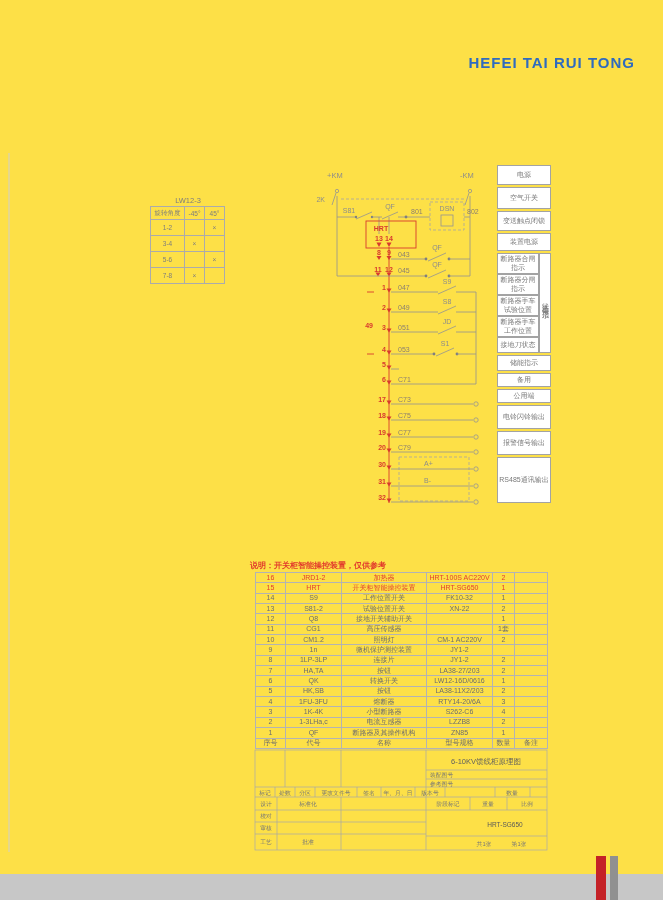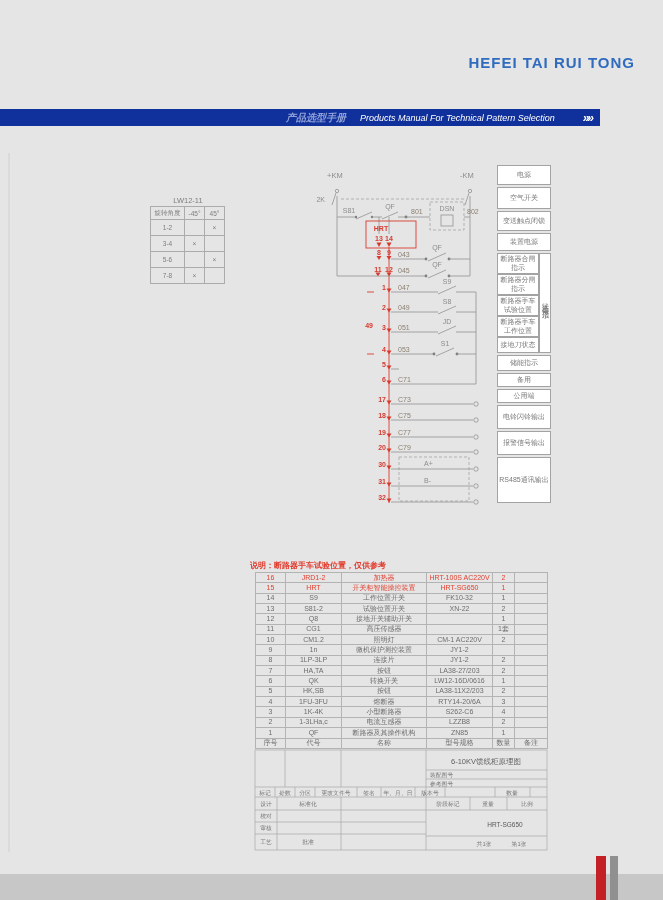--- a/index.html
+++ b/index.html
@@ -1,16 +1,16 @@
 <!DOCTYPE html>
 <html><head>
 <meta charset="utf-8">
 <style>
   html,body{margin:0;padding:0;background:#fff;}
-  .page{position:relative;width:663px;height:900px;background:#e5e5e5;overflow:hidden;
+  .page{position:relative;width:663px;height:900px;background:#fde047;overflow:hidden;
         font-family:"Liberation Sans",sans-serif;}
   
   .brand{position:absolute;top:54px;right:28px;text-align:right;color:#2f6bbf;}
   .brand .l1{font-size:15px;font-weight:bold;letter-spacing:1px;}
   .brand .l2{font-size:12.5px;font-weight:bold;letter-spacing:.5px;margin-top:3px;}
   
   .banner{position:absolute;left:0;top:109px;width:600px;height:17px;background:#10309b;
           display:flex;align-items:center;white-space:nowrap;}
   .banner .cn{margin-left:286px;font-style:italic;font-weight:bold;font-size:10px;color:#8fa0d8;}
   .banner .en{margin-left:14px;font-style:italic;font-size:9px;color:#ffffff;}
@@ -64,28 +64,23 @@
 </style>
 </head>
 <body>
 
 <div class="page">
 
   <div class="brand">
     <div class="l1">HEFEI TAI RUI TONG</div>
   </div>
 
-  <div class="banner">
-    <span class="cn">产品选型手册</span>
-    <span class="en">Products Manual For Technical Pattern Selection</span>
-    <span class="chev">»»</span>
-  </div>
 
   <div class="rotary">
-    <div class="t">LW12-11</div>
+    <div class="t">LW12-3</div>
     <table>
       <colgroup>
           <col style="width:34px">
           <col style="width:20px">
           <col style="width:20px">
         </colgroup>
       <tbody>
           <tr>
         <th>旋转角度</th>
         <th>-45°</th>
@@ -355,21 +350,21 @@
   <div class="rbox narrow" style="top:316px;height:21px;">断路器手车工作位置</div>
   <div class="rbox narrow" style="top:337px;height:16px;">接地刀状态</div>
   <div class="strip" style="top:253px;height:100px;">状态信号指示</div>
   <div class="rbox" style="top:355px;height:16px;">储能指示</div>
   <div class="rbox" style="top:373px;height:14px;">备用</div>
   <div class="rbox" style="top:389px;height:14px;">公用端</div>
   <div class="rbox" style="top:405px;height:24px;">电铃闪铃输出</div>
   <div class="rbox" style="top:431px;height:24px;">报警信号输出</div>
   <div class="rbox" style="top:457px;height:46px;">RS485通讯输出</div>
 
-  <div class="note">说明：断路器手车试验位置，仅供参考</div>
+  <div class="note">说明：开关柜智能操控装置，仅供参考</div>
 
   <div class="parts">
     <table>
       <colgroup>
         <col style="width:30px">
           <col style="width:56px">
           <col style="width:85px">
         <col style="width:66px">
           <col style="width:22px">
           <col style="width:33px">

